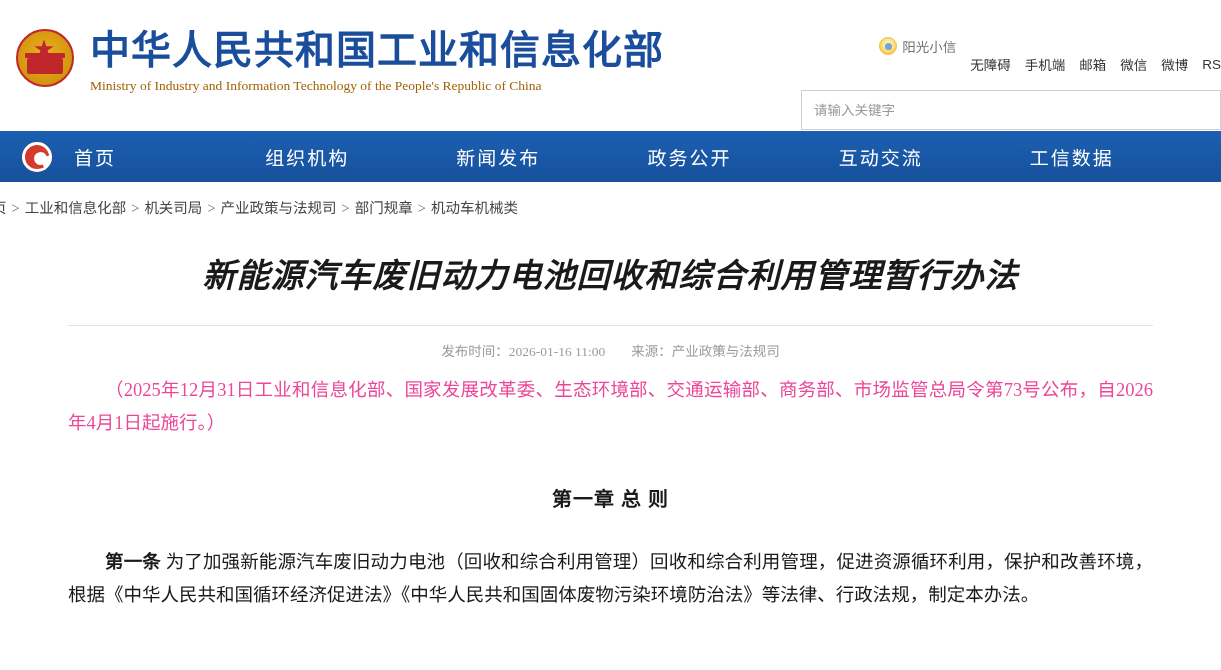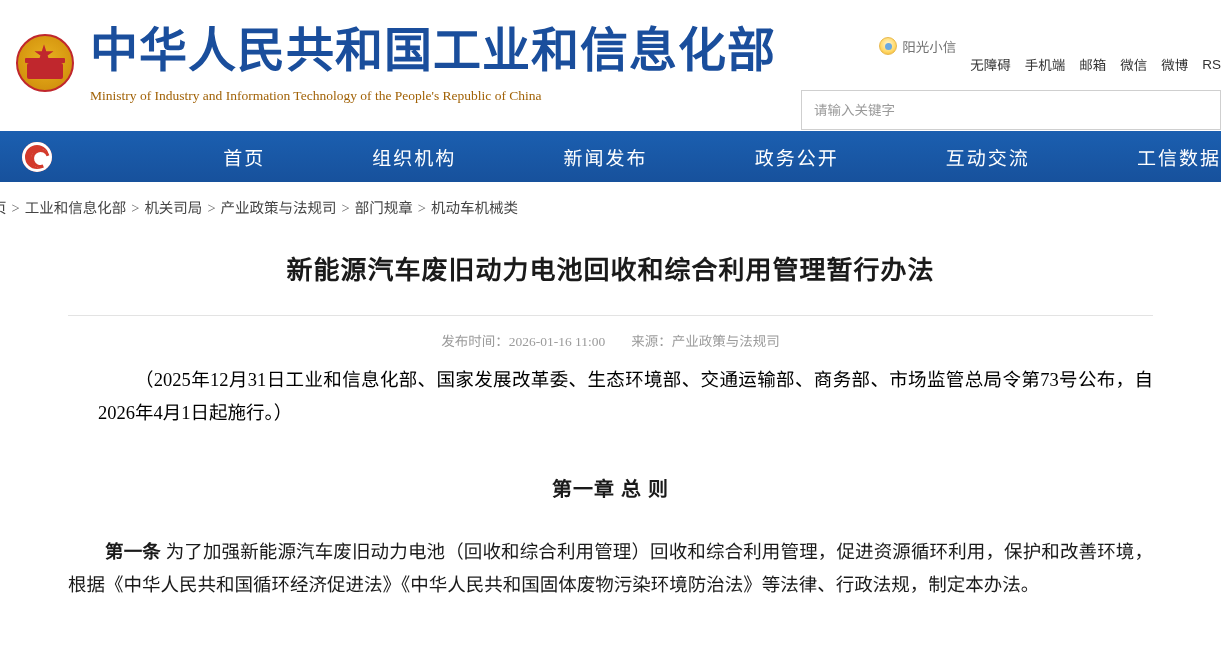--- a/index.html
+++ b/index.html
@@ -55,23 +55,23 @@
   .emblem .gate:before {
     content: "";
     position: absolute;
     left: -2px; top: -5px;
     width: 40px; height: 5px;
     background: #c0272d;
     border-radius: 1px;
   }
   .title-block { padding-top: 4px; }
   .title-cn {
-    font-family: Liberation Mono, monospace;
+    font-family: Liberation Sans, sans-serif;
     font-weight: bold;
-    font-size: 48px;
+    font-size: 40px;
     color: #1a4e9c;
     letter-spacing: 1px;
     line-height: 1.2;
     white-space: nowrap;
   }
   .title-en {
     font-family: "Liberation Serif", serif;
     font-size: 13.5px;
     color: #a16207;
     margin-top: 4px;
@@ -174,21 +174,21 @@
     transform: rotate(25deg);
     background: #fff;
   }
   .nav-items {
     display: flex;
     flex: 1;
     align-items: center;
   }
   .nav-item {
     flex: 1;
-    text-align: right;
+    text-align: left;
     font-size: 19px;
     letter-spacing: 2px;
     color: #ffffff;
     font-family: "Liberation Sans", sans-serif;
     cursor: pointer;
     white-space: nowrap;
   }
 
   
   .crumb {
@@ -204,46 +204,46 @@
   
   .article {
     width: 1085px;
     margin: 0 auto;
     padding-top: 26px;
   }
   .doc-title {
     text-align: center;
     font-family: "Liberation Serif", serif;
     font-weight: bold;
-    font-size: 26px;
+    font-size: 33px;
     color: #1a1a1a;
     letter-spacing: 1px;
     line-height: 1.4;
+    font-style: italic;
   }
   .meta-rule {
     border-top: 1px solid #e3e3e3;
     margin: 26px 0 0 0;
   }
   .meta {
     text-align: center;
     font-size: 13.5px;
     color: #9b9b9b;
     font-family: "Liberation Serif", serif;
     padding: 14px 0 10px 0;
   }
   .meta .gap { display: inline-block; width: 26px; }
   .preamble {
     font-family: "Liberation Serif", serif;
     font-size: 18.5px;
-    color: #000000;
+    color: #ec4899;
     line-height: 1.75;
     text-align: justify;
     padding: 4px 0 0 0;
     text-indent: 2em;
-    margin-left: 30px;
   }
   .chapter {
     text-align: center;
     font-family: "Liberation Serif", serif;
     font-weight: bold;
     font-size: 20px;
     color: #1a1a1a;
     padding: 44px 0 0 0;
     letter-spacing: 1px;
   }

